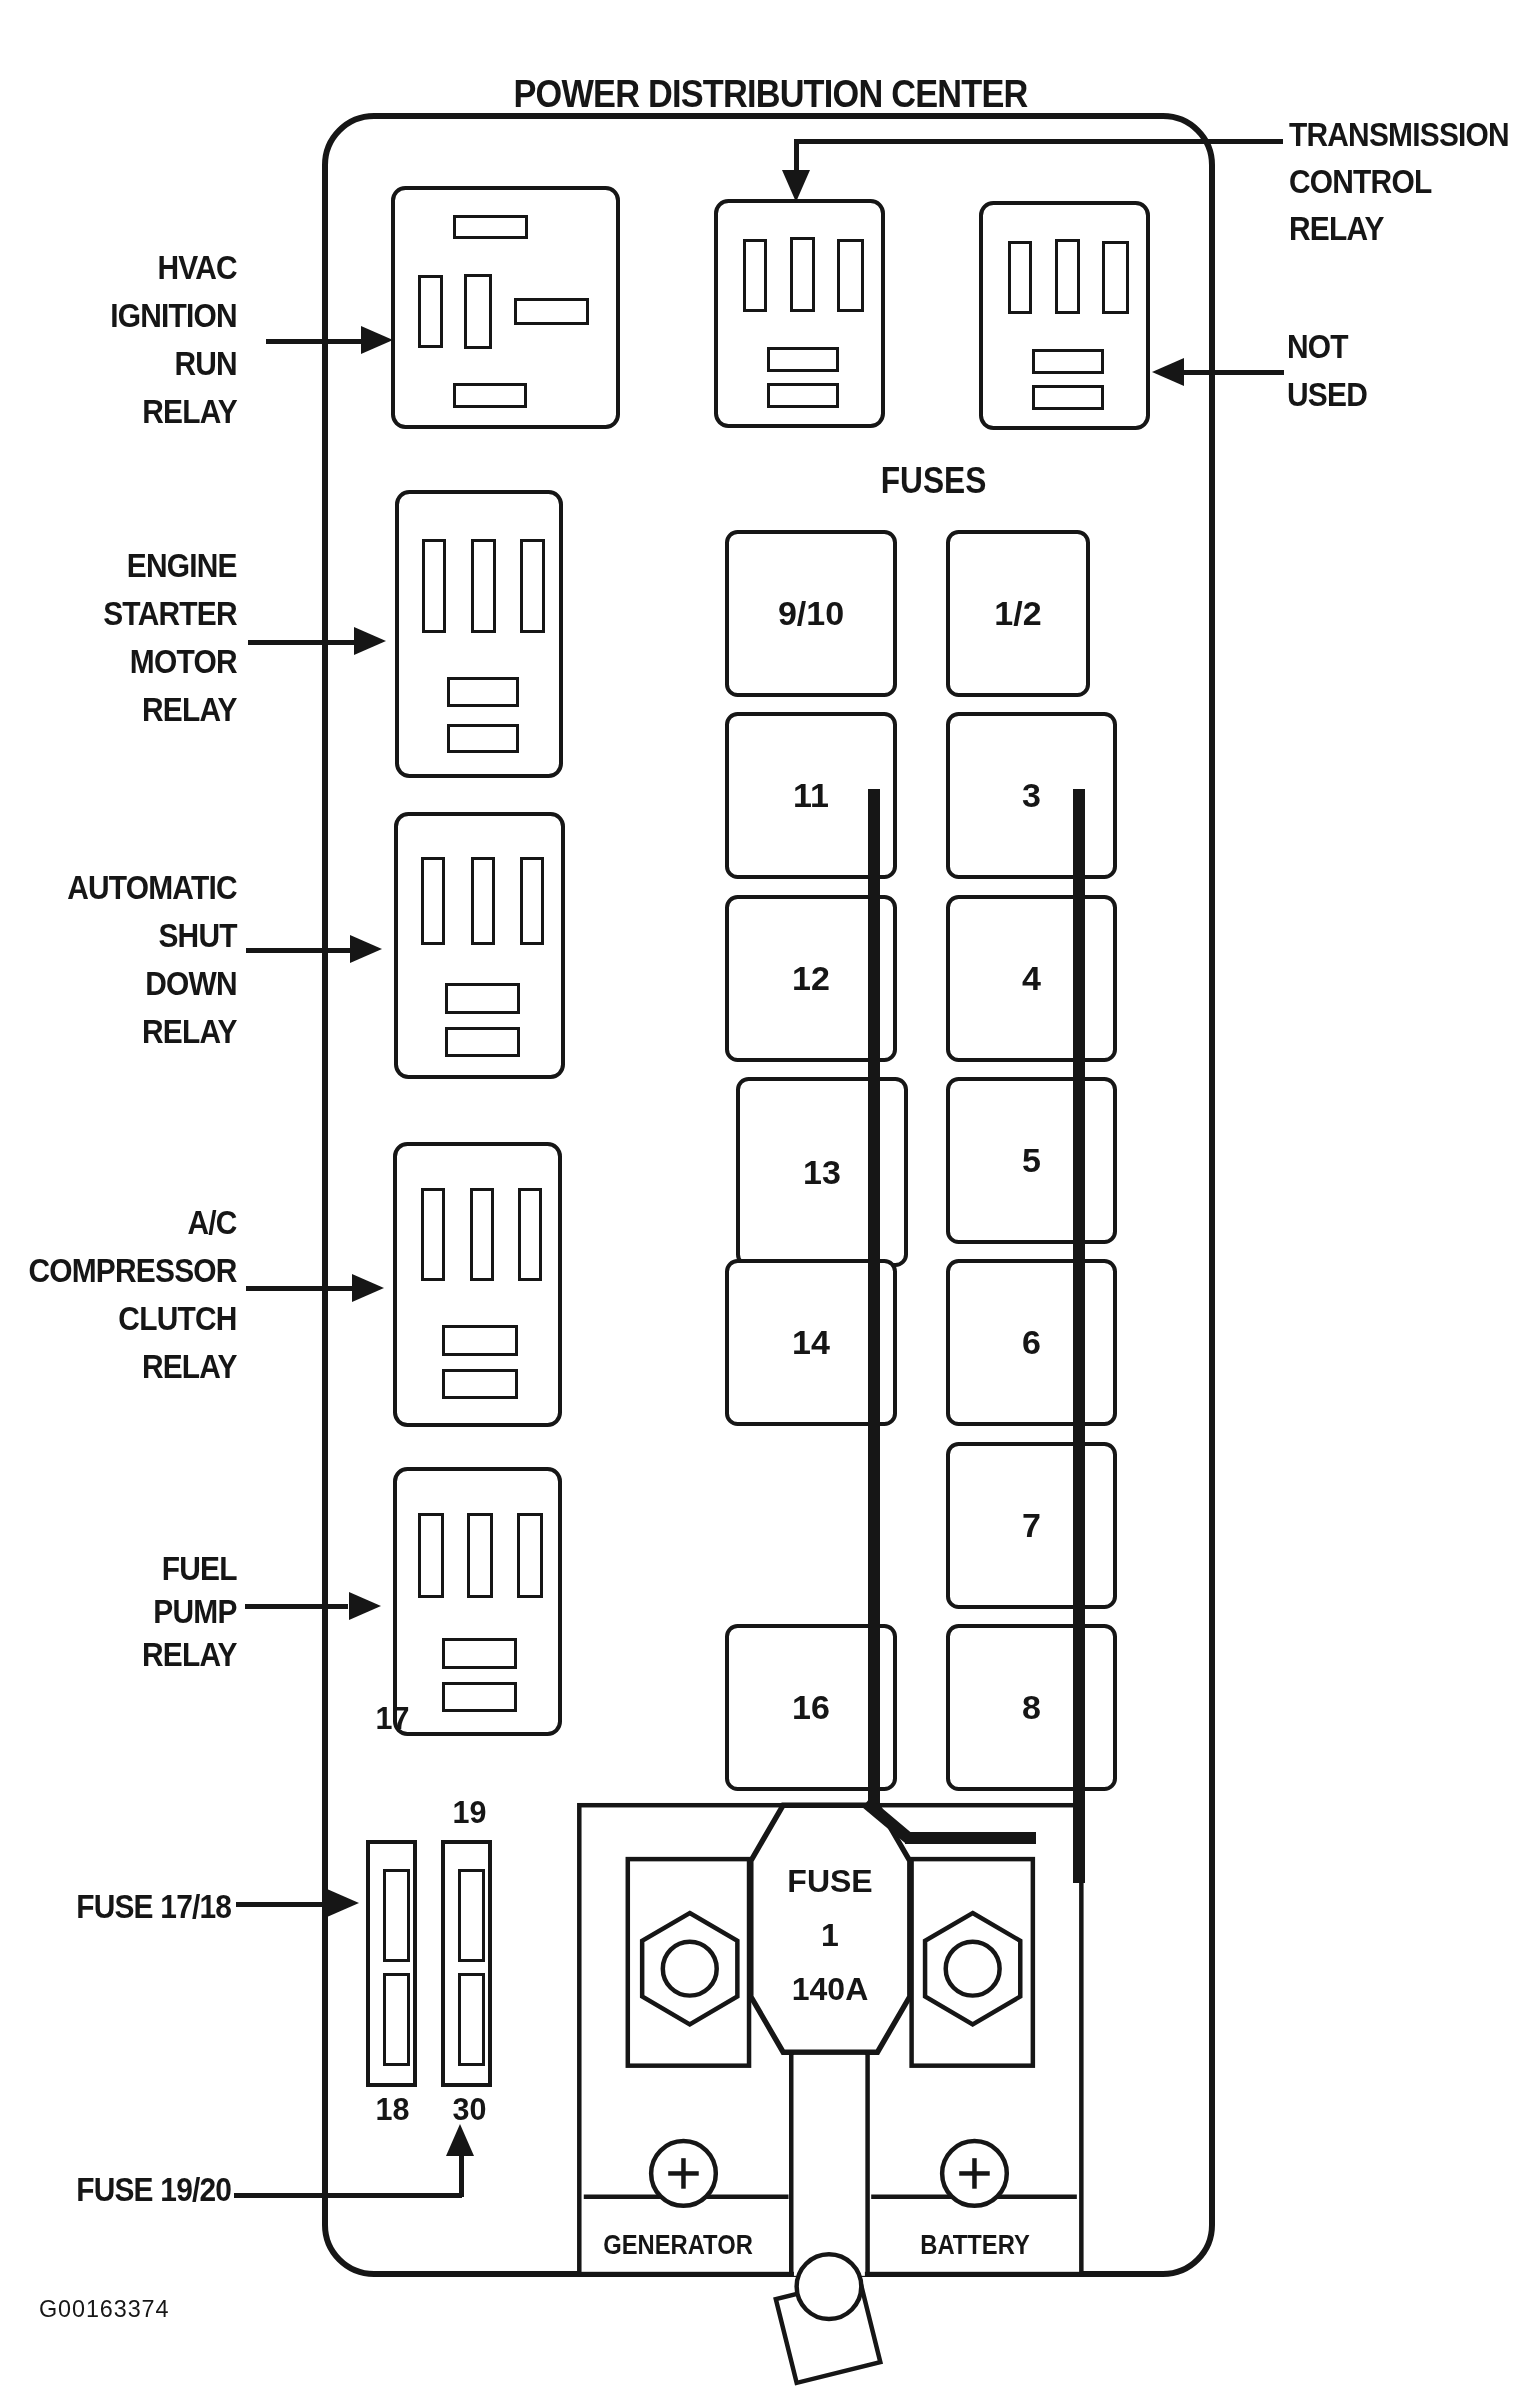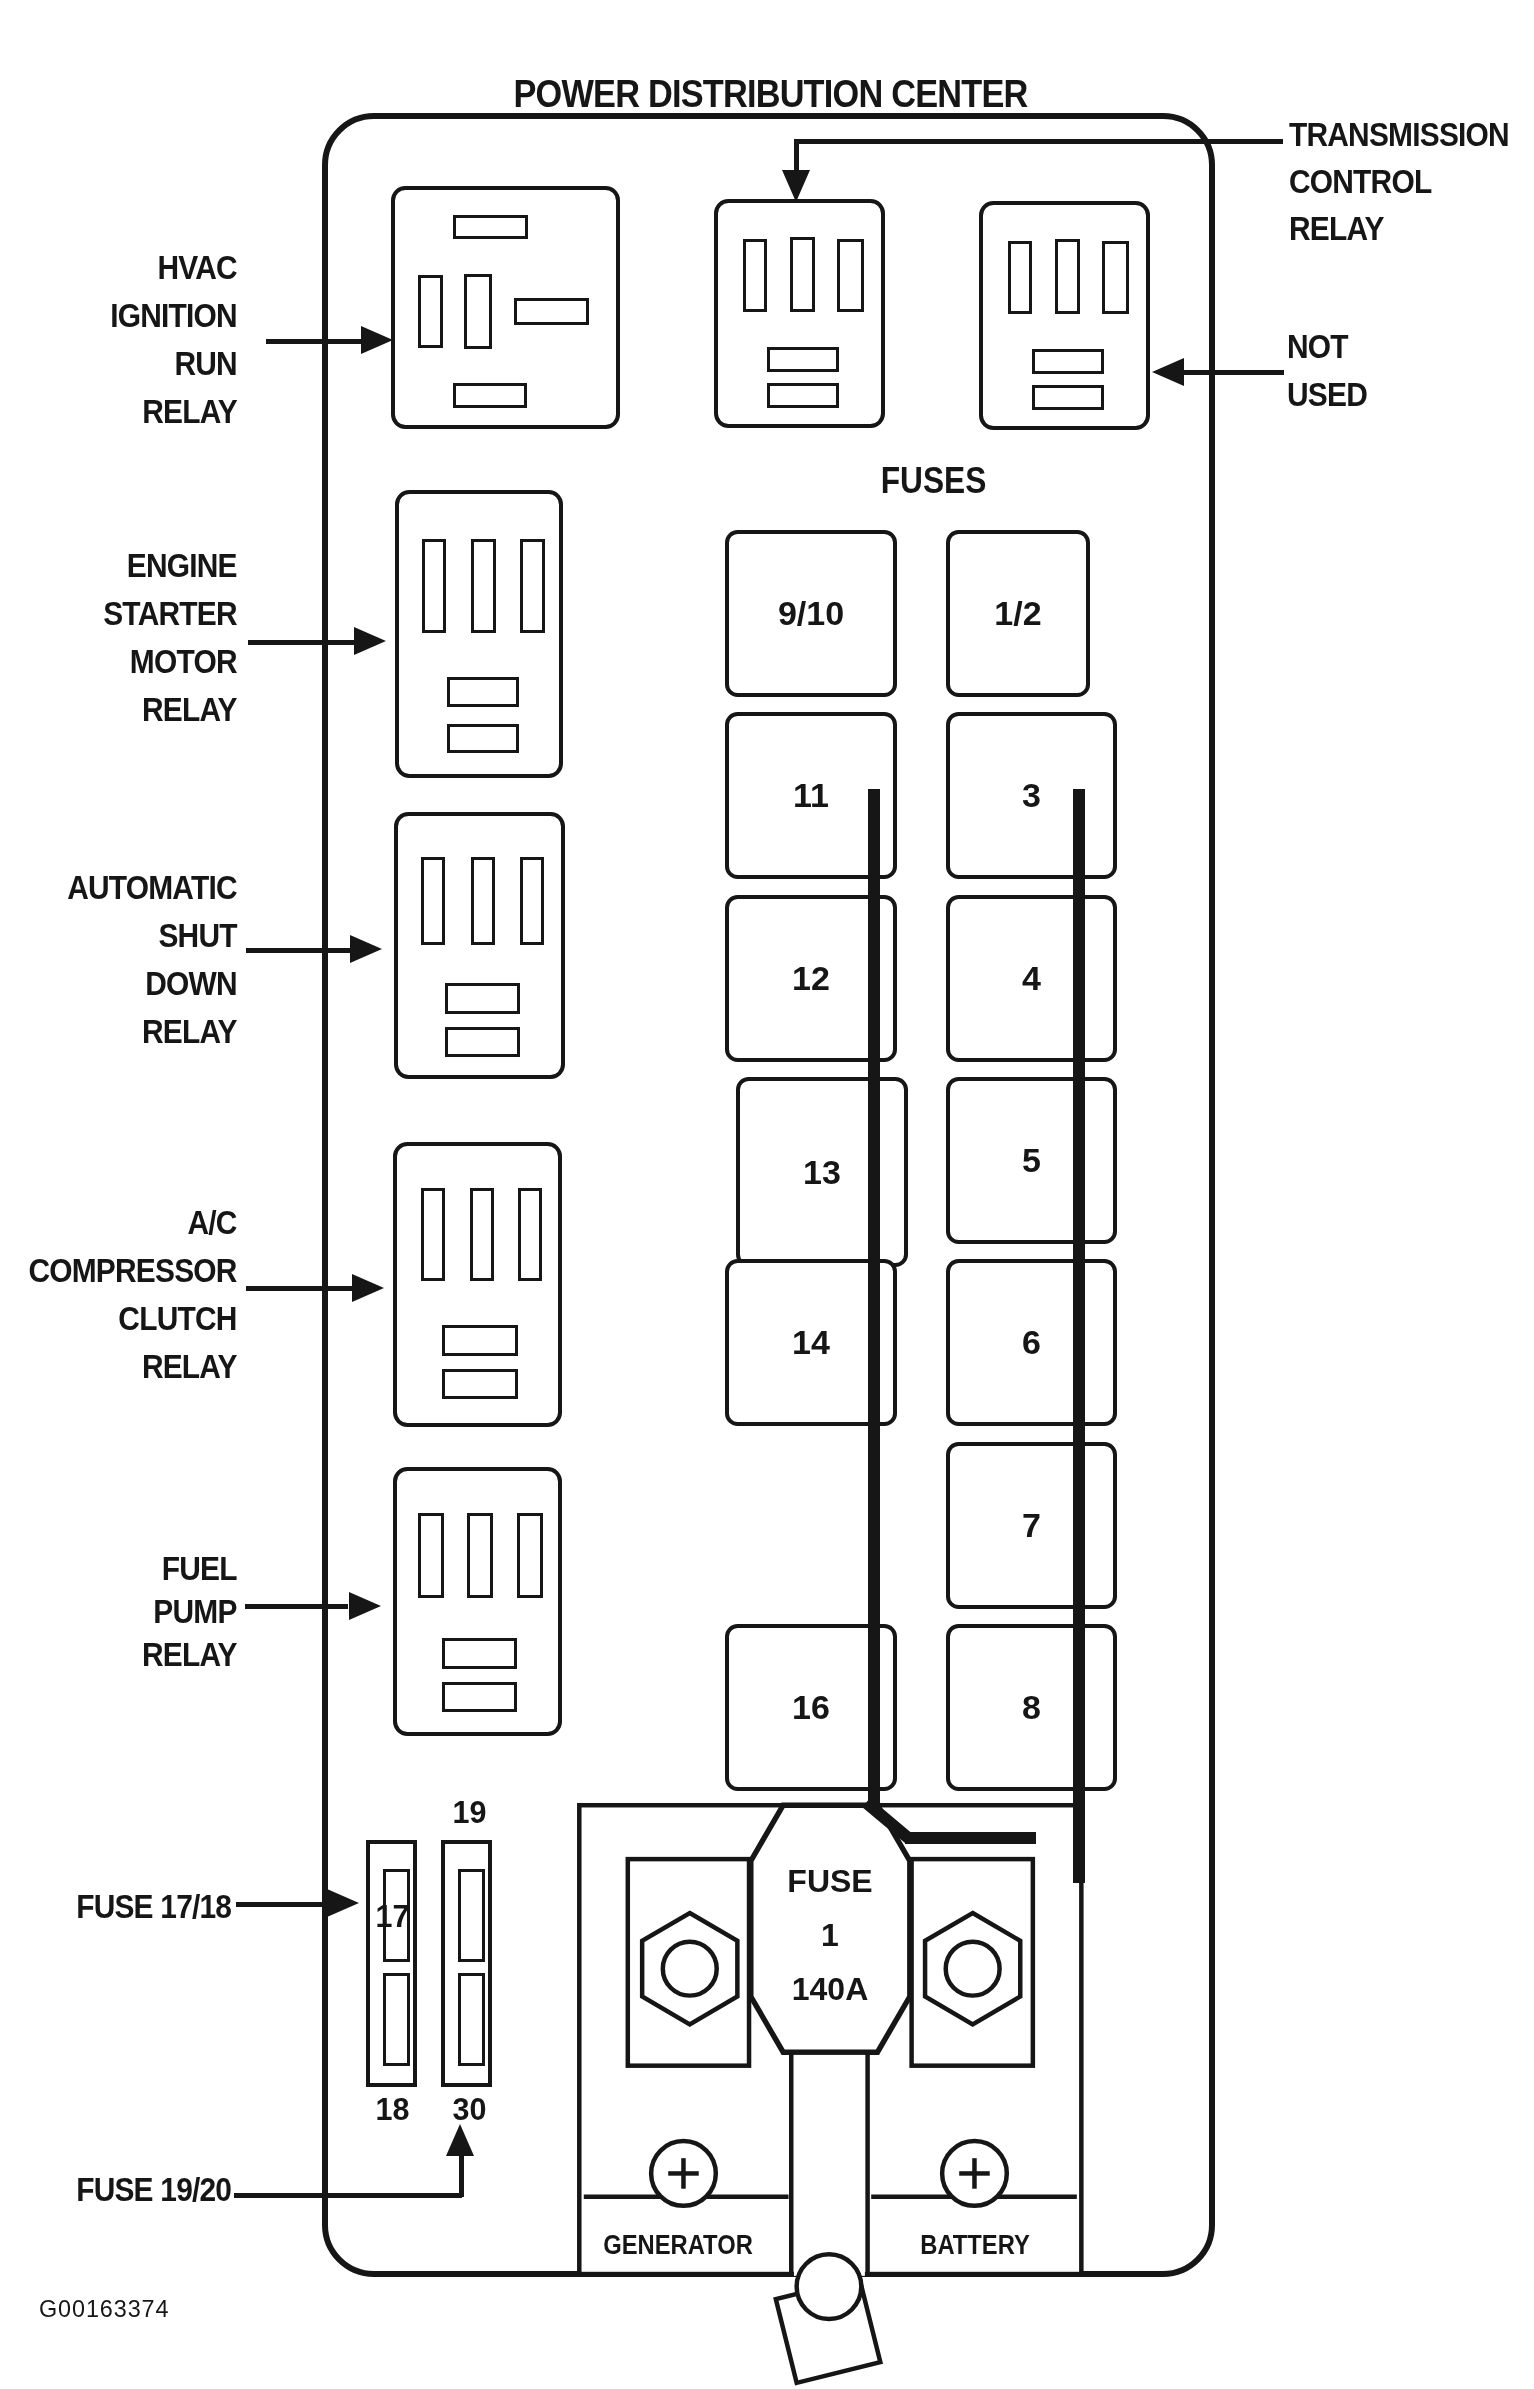--- a/index.html
+++ b/index.html
@@ -186,21 +186,21 @@
   </div>
 
   <div class="term sxc" style="left:588px;top:2230px;width:180px;">GENERATOR</div>
   <div class="term sxc" style="left:885px;top:2230px;width:180px;">BATTERY</div>
 
   <div class="cable" style="left:868px;top:789px;width:11.7px;height:1018px;"></div>
   <div class="cable" style="left:870px;top:1798px;width:57px;height:11.7px;transform:rotate(40deg);transform-origin:0 0;"></div>
   <div class="cable" style="left:905px;top:1832px;width:131px;height:11.7px;"></div>
   <div class="cable" style="left:1073px;top:789px;width:11.7px;height:1094px;"></div>
 
-  <div class="num" style="left:361px;top:1899px;width:63px;">17</div>
+  <div class="num" style="left:361px;top:1701px;width:63px;">17</div>
   <div class="num" style="left:438px;top:1795px;width:63px;">19</div>
 
   <div class="holder" style="left:366px;top:1840px;width:51px;height:247px;">
     <div class="slot" style="left:12.6px;top:25px;width:27px;height:93px;"></div>
     <div class="slot" style="left:12.6px;top:129px;width:27px;height:93px;"></div>
   </div>
   <div class="holder" style="left:441px;top:1840px;width:51px;height:247px;">
     <div class="slot" style="left:12.6px;top:25px;width:27px;height:93px;"></div>
     <div class="slot" style="left:12.6px;top:129px;width:27px;height:93px;"></div>
   </div>

